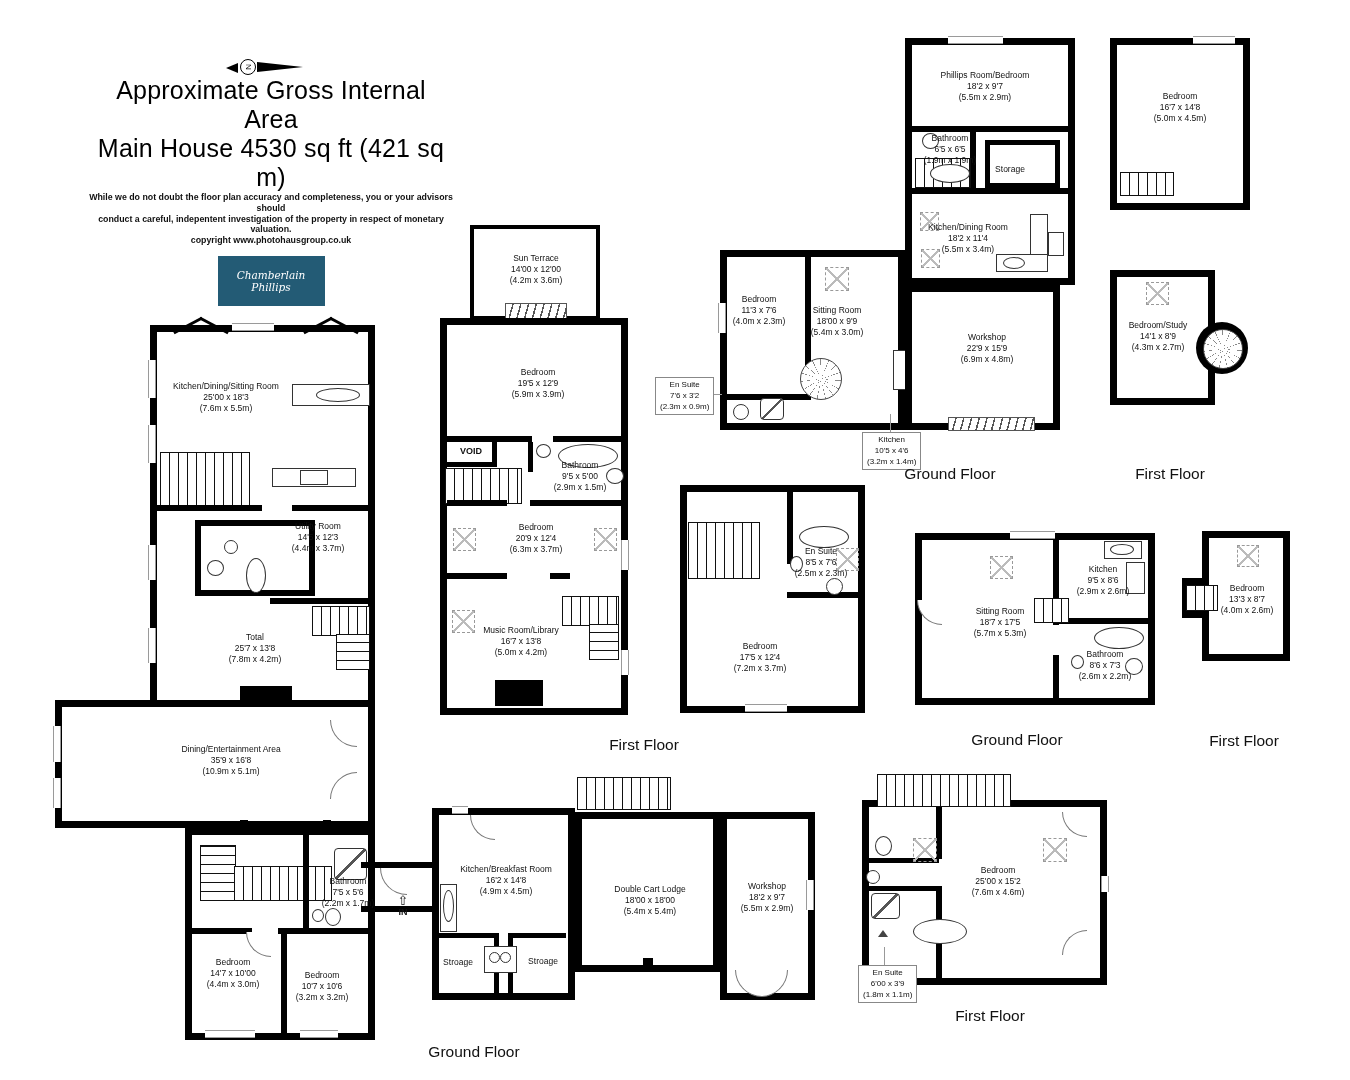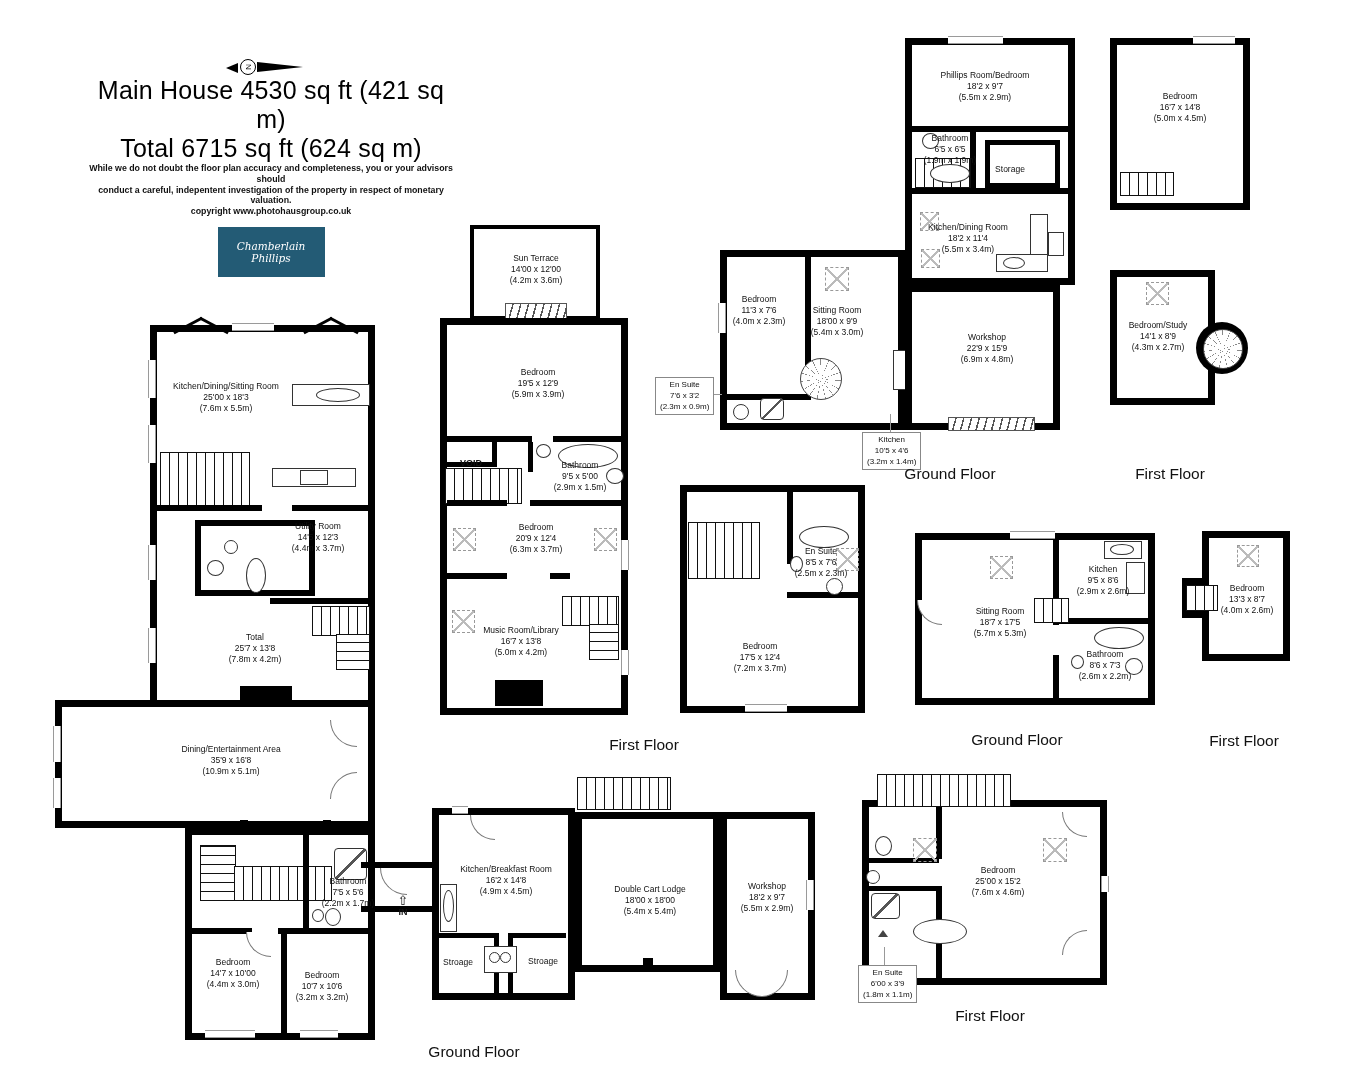--- a/index.html
+++ b/index.html
@@ -43,22 +43,22 @@
 
   <div class="abs" style="left:226px;top:58px;width:80px;height:20px">
     <div class="abs" style="left:0;top:5px;width:0;height:0;border-top:5px solid transparent;border-bottom:5px solid transparent;border-right:12px solid #000"></div>
     <div class="abs" style="left:14px;top:1px;width:14px;height:14px;border:1.2px solid #000;border-radius:50%;font-size:8px;line-height:14px;text-align:center">
       <span style="display:inline-block;transform:rotate(90deg)">N</span>
     </div>
     <div class="abs" style="left:31px;top:4px;width:0;height:0;border-top:5px solid transparent;border-bottom:5px solid transparent;border-left:46px solid #000"></div>
   </div>
 
   <div class="hdr">
+    <div class="t">Approximate Gross Internal Area</div>
     <div class="t">Main House 4530 sq ft (421 sq m)</div>
-    <div class="t">Total 6715 sq ft (624 sq m)</div>
     <div class="d">While we do not doubt the floor plan accuracy and completeness, you or your advisors should</div>
     <div class="d">conduct a careful, indepentent investigation of the property in respect of monetary valuation.</div>
     <div class="d">copyright www.photohausgroup.co.uk</div>
     <div class="logo">
       <span class="s">Chamberlain Phillips</span>
     </div>
   </div>
 
   <div class="bldg" style="left:905px;top:38px;width:156px;height:233px"></div>
   <div class="w" style="left:912px;top:126px;width:156px;height:6px"></div>
@@ -403,21 +403,21 @@
       <span>Workshop</span>
       <span>18'2 x 9'7</span>
       <span>(5.5m x 2.9m)</span>
     </div>
   <div class="rl" style="left:998px;top:882px">
       <span>Bedroom</span>
       <span>25'00 x 15'2</span>
       <span>(7.6m x 4.6m)</span>
     </div>
 
-  <div class="rl" style="left:471px;top:464px;font-weight:bold;font-size:9px">
+  <div class="rl" style="left:471px;top:452px;font-weight:bold;font-size:9px">
       <span>VOID</span>
     </div>
 
   <div class="ln" style="left:709px;top:394px;width:13px;height:1px"></div>
   <div class="co" style="left:655px;top:377px">
       <span>En Suite</span>
       <span>7'6 x 3'2</span>
       <span>(2.3m x 0.9m)</span>
     </div>
   <div class="ln" style="left:890px;top:414px;width:1px;height:18px"></div>

